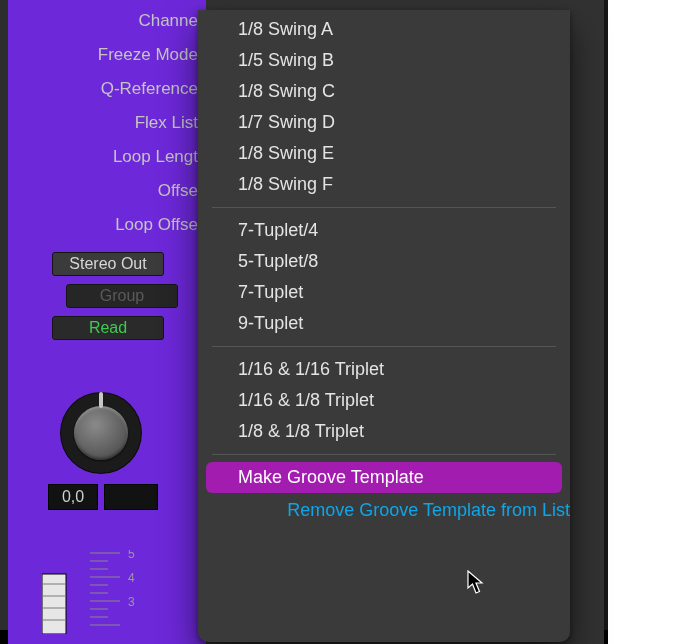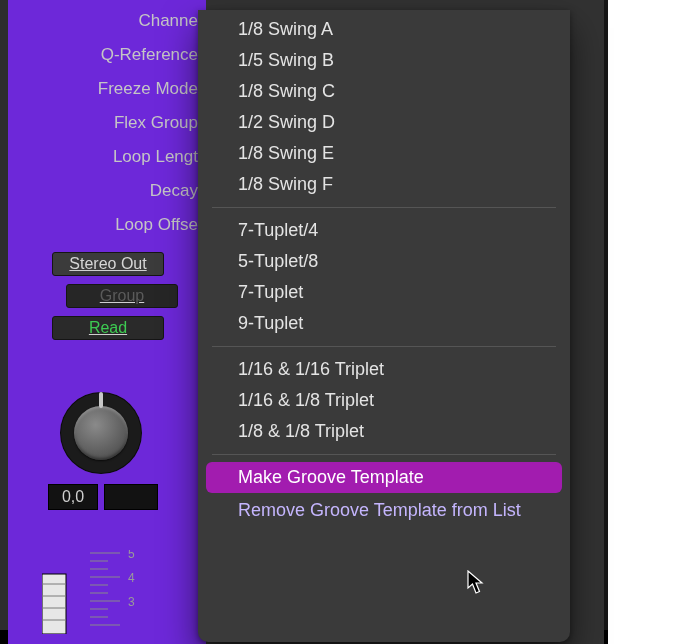--- a/index.html
+++ b/index.html
@@ -69,21 +69,20 @@
     text-align: right;
     padding-right: 8px;
     color: #c5c5c5;
     font-size: 17px;
     white-space: nowrap;
   }
 
   .buttons-col {
     padding-left: 44px;
     padding-top: 10px;
-    text-decoration: underline;
   }
   .btn {
     height: 24px;
     line-height: 22px;
     width: 112px;
     margin-bottom: 8px;
     text-align: center;
     border-radius: 3px;
     font-size: 16px;
     border: 1px solid #151515;
@@ -204,21 +203,22 @@
   }
   .menu-item {
     height: 31px;
     line-height: 31px;
     padding-left: 40px;
     color: #e4e4e4;
     font-size: 18px;
     cursor: default;
   }
   .menu-item.disabled {
-    color: #c4b5fd;
+    color: #0ea5e9;
+    text-align: right;
   }
   .menu-item.highlight {
     background: #a21caf;
     color: #fff;
     border-radius: 6px;
     margin: 2px 8px;
     padding-left: 32px;
   }
   .menu-sep {
     height: 1px;
@@ -246,25 +246,25 @@
   <div class="window-right-edge"></div>
   <div class="window-bottom-edge"></div>
 
   <div class="body-bg">
     <div class="body-bottom-num">15</div>
   </div>
 
   <div class="inspector">
     <div class="param-labels">
       <div class="param-row">Channe</div>
+      <div class="param-row">Freeze Mode</div>
       <div class="param-row">Q-Reference</div>
-      <div class="param-row">Freeze Mode</div>
-      <div class="param-row">Flex Group</div>
+      <div class="param-row">Flex List</div>
       <div class="param-row">Loop Lengt</div>
-      <div class="param-row">Decay</div>
+      <div class="param-row">Offse</div>
       <div class="param-row">Loop Offse</div>
     </div>
 
     <div class="buttons-col">
       <div class="btn btn-stereo">Stereo Out</div>
       <div class="btn btn-group">Group</div>
       <div class="btn btn-read">Read</div>
     </div>
 
     <div class="pan-area">
@@ -304,21 +304,21 @@
         <text x="86" y="32" fill="#9a9a9a" font-size="12">4</text>
         <text x="86" y="56" fill="#9a9a9a" font-size="12">3</text>
       </svg>
     </div>
   </div>
 
   <div class="menu">
     <div class="menu-item">1/8 Swing A</div>
     <div class="menu-item">1/5 Swing B</div>
     <div class="menu-item">1/8 Swing C</div>
-    <div class="menu-item">1/2 Swing D</div>
+    <div class="menu-item">1/7 Swing D</div>
     <div class="menu-item">1/8 Swing E</div>
     <div class="menu-item">1/8 Swing F</div>
 
     <div class="menu-sep"></div>
 
     <div class="menu-item">7-Tuplet/4</div>
     <div class="menu-item">5-Tuplet/8</div>
     <div class="menu-item">7-Tuplet</div>
     <div class="menu-item">9-Tuplet</div>
 

